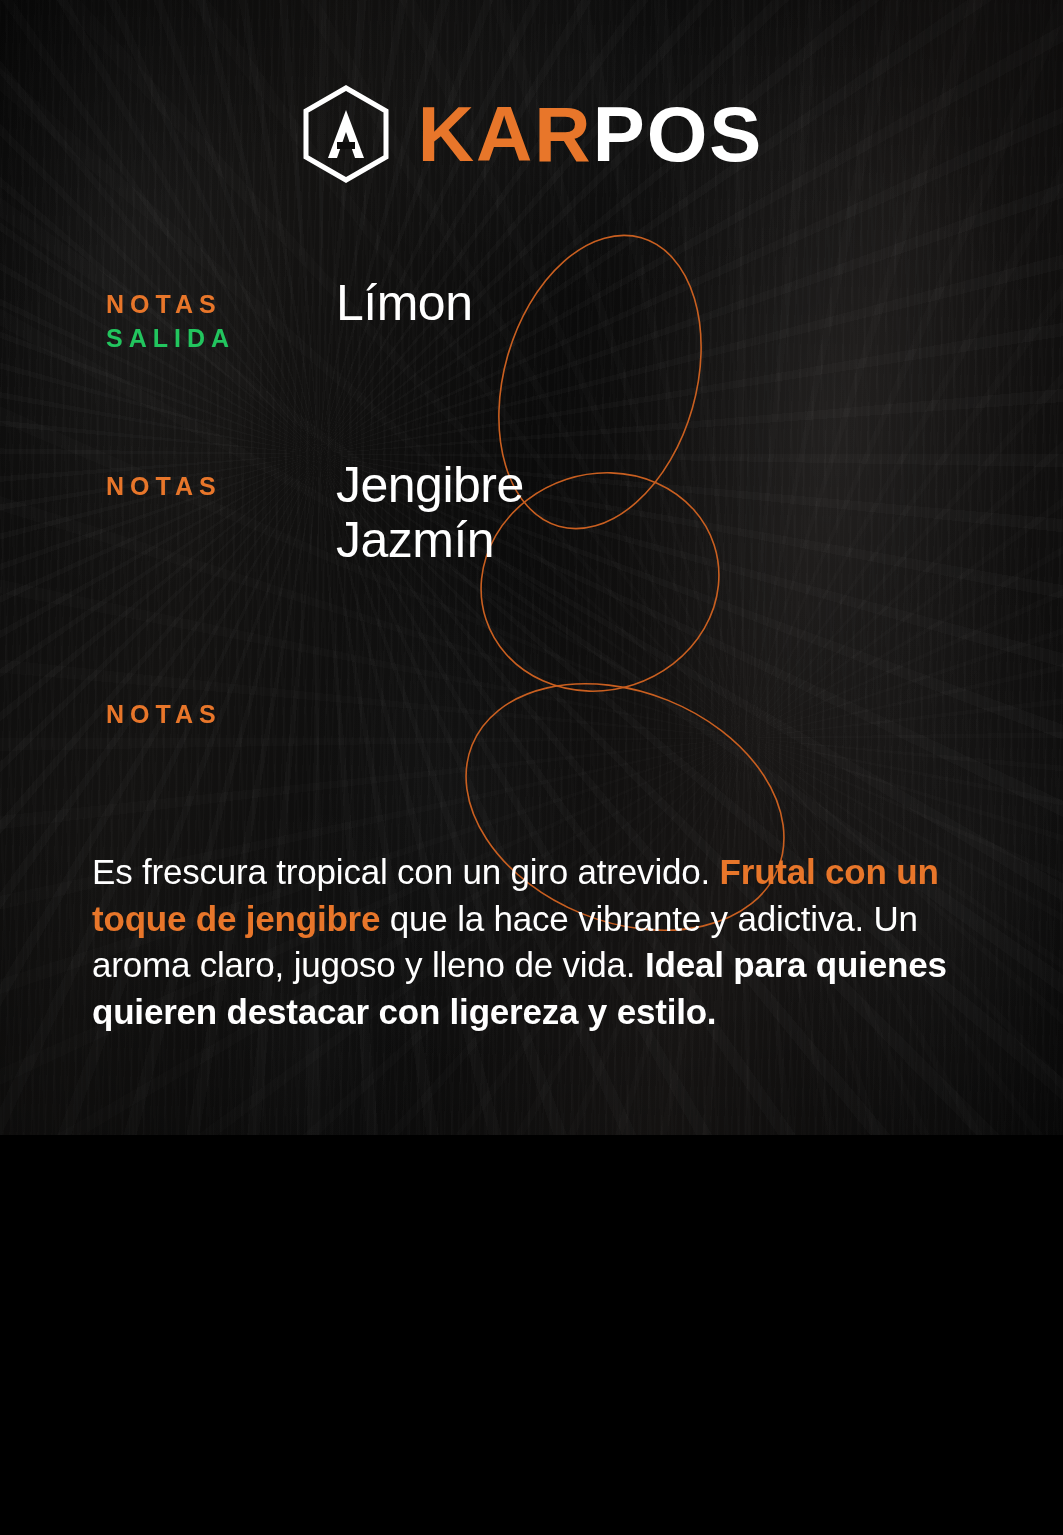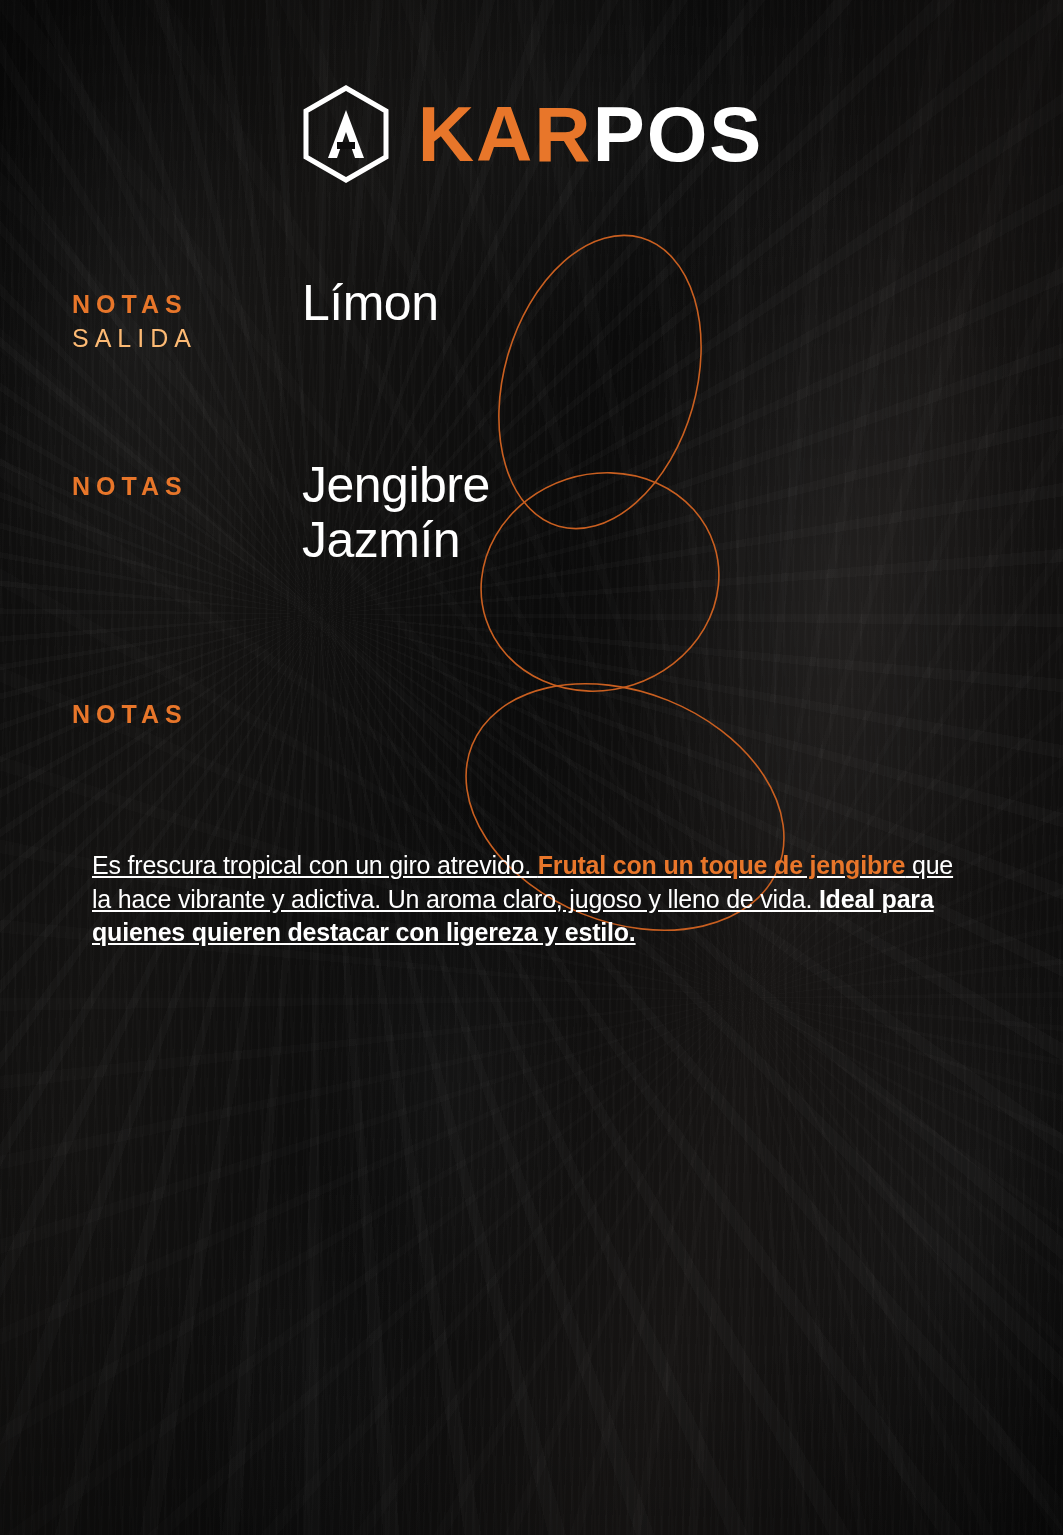--- a/index.html
+++ b/index.html
@@ -3,21 +3,21 @@
 <meta charset="utf-8">
 <style>
   html, body {
     margin: 0;
     padding: 0;
     background: #000;
   }
   .page {
     position: relative;
     width: 1063px;
-    height: 1535px;
+    height: 1135px;
     overflow: hidden;
     background-color: #0d0c0c;
     font-family: "Liberation Sans", sans-serif;
   }
 
   
   .bg-base {
     position: absolute;
     inset: 0;
     background:
@@ -99,62 +99,61 @@
   
   .notes {
     position: relative;
     margin-top: 52px;
     z-index: 6;
   }
   .note-row {
     position: relative;
     display: flex;
     align-items: flex-start;
-    padding-left: 72px;
+    padding-left: 106px;
   }
   .note-label {
     width: 230px;
     flex: 0 0 230px;
     padding-top: 12px;
   }
   .note-label .l1 {
     color: #e8762a;
     font-size: 25px;
     font-weight: 700;
     letter-spacing: 6px;
     line-height: 1.35;
   }
   .note-label .l2 {
-    color: #fdba74;
+    color: #22c55e;
     font-size: 25px;
-    font-weight: 400;
+    font-weight: 700;
     letter-spacing: 6px;
     line-height: 1.35;
   }
   .note-values {
     color: #ffffff;
     font-size: 50px;
     font-weight: 500;
     line-height: 1.1;
     letter-spacing: -0.5px;
   }
   .note-values .v { display: block; white-space: nowrap; }
 
   .row-salida   { margin-top: 92px; }
   .row-corazon  { margin-top: 102px; }
   .row-base     { margin-top: 118px; }
 
   
   .description {
     margin: 118px 92px 0 92px;
     color: #ffffff;
-    font-size: 25px;
+    font-size: 35px;
     line-height: 1.33;
     letter-spacing: -0.2px;
-    text-decoration: underline;
   }
   .description b { font-weight: 700; }
   .description .hl { color: #e8762a; font-weight: 700; }
 
   
   .footer {
     margin-top: 62px;
     text-align: center;
   }
   .brand {

